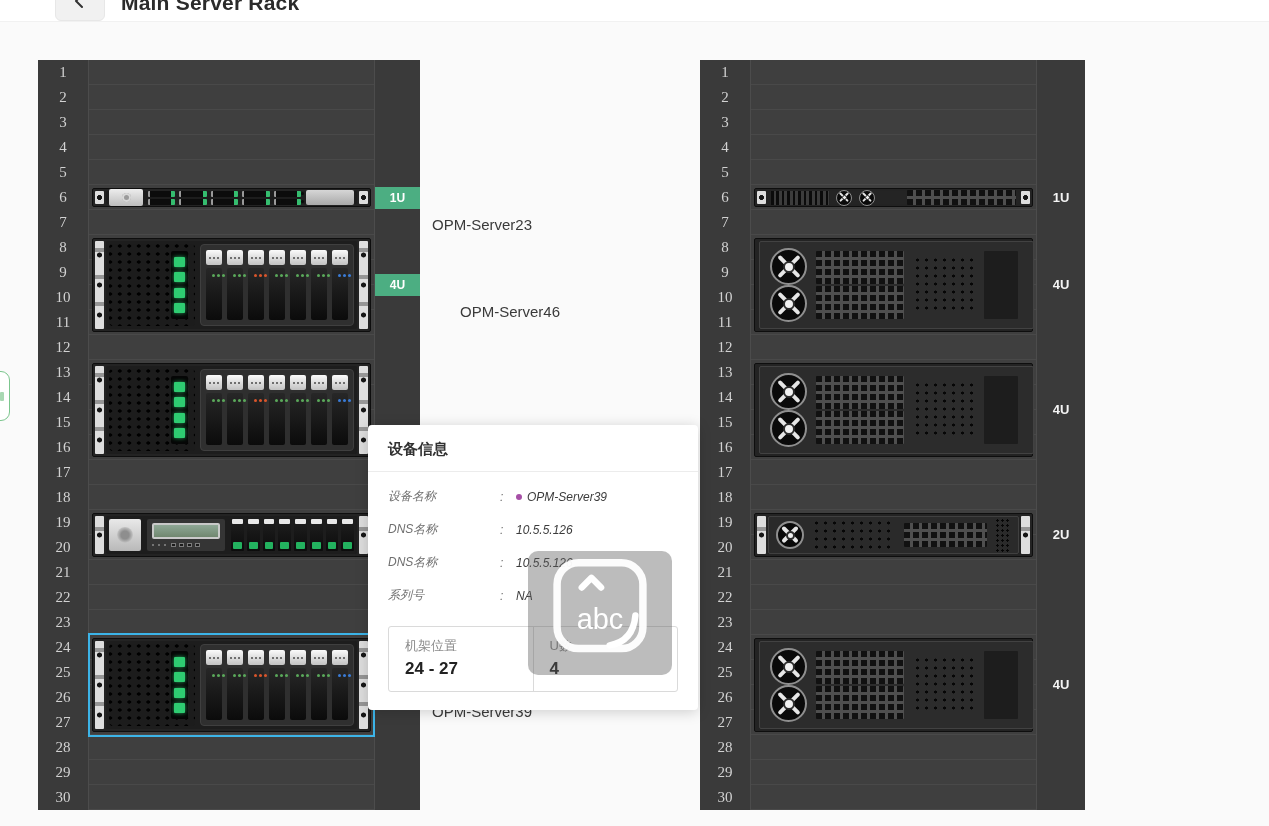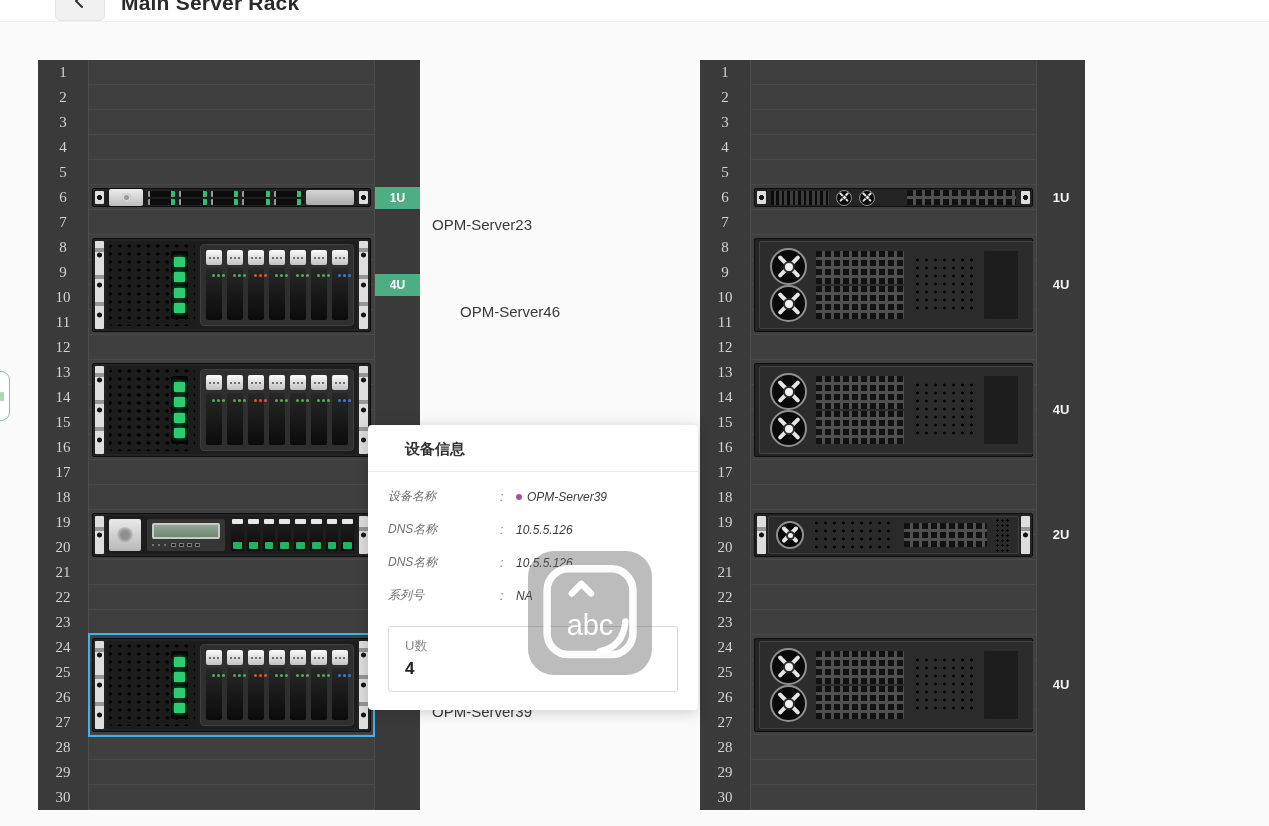--- a/index.html
+++ b/index.html
@@ -122,36 +122,36 @@
 
   
   .r2 { background:#2a2a2a; border:1px solid #404040; gap:8px; align-items:center; padding:5px 7px; }
   .r2-dots { width:84px; height:32px; }
   .r2-ports { flex:1; height:24px; }
   .r2-fine { width:16px; height:34px; }
 
   
   .popover { position:absolute; left:368px; top:425px; width:330px; background:#ffffff; border-radius:4px;
      box-shadow:0 2px 14px rgba(0,0,0,0.18); z-index:40; }
-  .pop-title { padding:15px 37px 12px; font-size:15px; font-weight:bold; color:#333333; border-bottom:1px solid #ececec; }
+  .pop-title { padding:15px 20px 12px; font-size:15px; font-weight:bold; color:#333333; border-bottom:1px solid #ececec; }
   .pop-fields { padding:8px 20px 2px; }
   .pop-row { display:flex; align-items:center; height:33px; font-size:12px;font-style:italic; }
   .pop-label { width:112px; color:#6f6f6f; }
   .pop-colon { width:16px; color:#6f6f6f; }
   .pop-value { color:#3c3c3c; display:flex; align-items:center; gap:5px; }
   .pop-dot { width:6px; height:6px; border-radius:50%; }
   .stat-box { margin:12px 20px 18px; border:1px solid #dadada; border-radius:3px; display:flex; }
   .stat-cell { padding:10px 16px 12px; flex:1; }
   .stat-cell + .stat-cell { border-left:1px solid #dadada; }
   .stat-label { font-size:13px; color:#8a8a8a; margin-bottom:4px; }
   .stat-value { font-size:17px; font-weight:bold; color:#222222; }
 
   
-  .kb-overlay { position:absolute; left:528px; top:551px; width:124px; height:124px; border-radius:26px;
-     background:rgba(95,95,95,0.42); z-index:50; display:flex; align-items:flex-end; justify-content:center; }
+  .kb-overlay { position:absolute; left:528px; top:551px; width:144px; height:124px; border-radius:10px;
+     background:rgba(95,95,95,0.42); z-index:50; display:flex; align-items:flex-start; justify-content:center; }
 </style>
 </head>
 <body>
 
 <div class="stage">
 
   <div class="top-white"></div>
   <div class="topbar">
     <button class="back-btn">
       <span>
@@ -731,20 +731,24 @@
         <span class="pop-value">10.5.5.126</span>
       </div>
       <div class="pop-row">
         <span class="pop-label">系列号</span>
         <span class="pop-colon">:</span>
         <span class="pop-value">NA</span>
       </div>
     </div>
     <div class="stat-box">
       <div class="stat-cell">
+        <div class="stat-label">机架位置</div>
+        <div class="stat-value">24 - 27</div>
+      </div>
+      <div class="stat-cell">
         <div class="stat-label">U数</div>
         <div class="stat-value">4</div>
       </div>
     </div>
   </div>
 
   <div class="kb-overlay">
     <svg width="118" height="118" viewBox="0 0 110 110">
       <rect x="15" y="11" width="80" height="80" rx="20" fill="none" stroke="rgba(255,255,255,0.95)" stroke-width="7"></rect>
       <path d="M38 34 L47 25 L56 34" stroke="#ffffff" stroke-width="6" fill="none" stroke-linecap="round" stroke-linejoin="round"></path>

